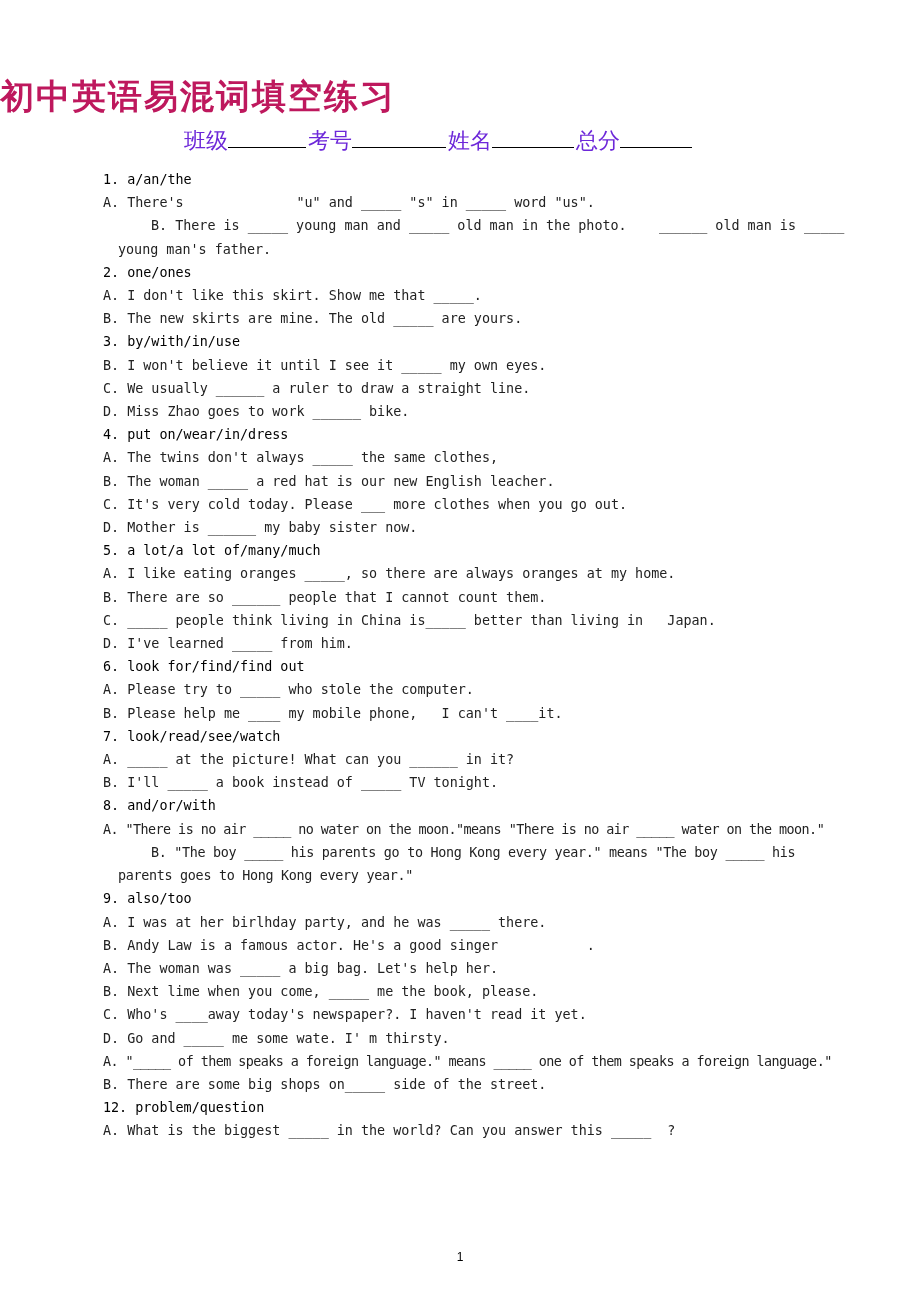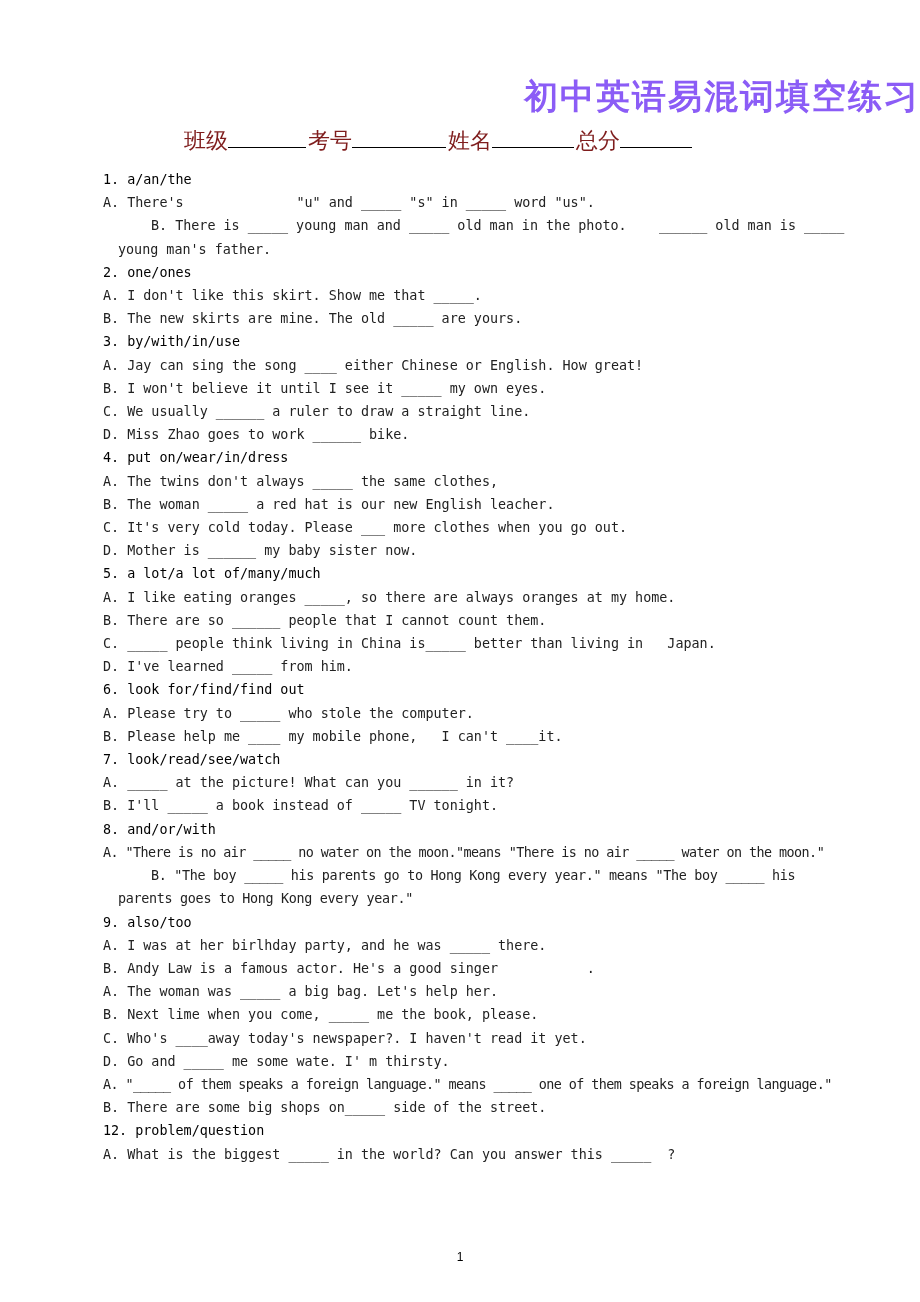--- a/index.html
+++ b/index.html
@@ -1,24 +1,24 @@
 <!DOCTYPE html>
 <html><head>
 <meta charset="utf-8">
 <style>
   html, body { margin: 0; padding: 0; background: #ffffff; }
   body { width: 920px; height: 1302px; position: relative; overflow: hidden; color: #111; }
   .page { position: absolute; left: 0; top: 0; width: 920px; height: 1302px; background: #fff; }
   .title {
-    position: absolute; left: 0; top: 74px; width: 920px; text-align: right;
-    font-family: "DejaVu Sans", sans-serif; font-weight: bold; font-size: 34px; letter-spacing: 2px; color: #8b5cf6;
+    position: absolute; left: 0; top: 74px; width: 920px; text-align: left;
+    font-family: "DejaVu Sans", sans-serif; font-weight: bold; font-size: 34px; letter-spacing: 2px; color: #be185d;
   }
   .info {
     position: absolute; left: 184px; top: 126px; font-family: "DejaVu Sans", sans-serif;
-    font-size: 22px; color: #7f1d1d; white-space: nowrap;
+    font-size: 22px; color: #6d28d9; white-space: nowrap;
   }
   .info .blank { display: inline-block; border-bottom: 1.5px solid #000; height: 20px; vertical-align: baseline; margin-right: 2px; }
   .content {
     position: absolute; left: 70px; top: 168px; width: 782px;
     font-family: "DejaVu Sans Mono", monospace; font-size: 13.4px; line-height: 23.2px; color: #222;
   }
   .heading { padding-left: 33px; font-weight: normal; color: #000; white-space: nowrap; }
   .line { padding-left: 33px; text-indent: 0; }
   .line.wrap { text-indent: 33px; padding-left: 0; margin-left: 48px; }
   .pagenum {
@@ -42,21 +42,20 @@
       <div class="line" style="white-space:pre">A. There's              "u" and _____ "s" in _____ word "us".</div>
       <div class="line wrap" style="white-space:pre-wrap">B. There is _____ young man and _____ old man in the photo.    ______ old man is _____ young man's father.</div>
     </div>
     <div>
       <div class="heading">2. one/ones</div>
       <div class="line">A. I don't like this skirt. Show me that _____.</div>
       <div class="line">B. The new skirts are mine. The old _____ are yours.</div>
     </div>
     <div>
       <div class="heading">3. by/with/in/use</div>
-      <div class="line">A. Jay can sing the song ____ either Chinese or English. How great!</div>
       <div class="line">B. I won't believe it until I see it _____ my own eyes.</div>
       <div class="line">C. We usually ______ a ruler to draw a straight line.</div>
       <div class="line">D. Miss Zhao goes to work ______ bike.</div>
     </div>
     <div>
       <div class="heading">4. put on/wear/in/dress</div>
       <div class="line">A. The twins don't always _____ the same clothes,</div>
       <div class="line">B. The woman _____ a red hat is our new English leacher.</div>
       <div class="line">C. It's very cold today. Please ___ more clothes when you go out.</div>
       <div class="line">D. Mother is ______ my baby sister now.</div>

